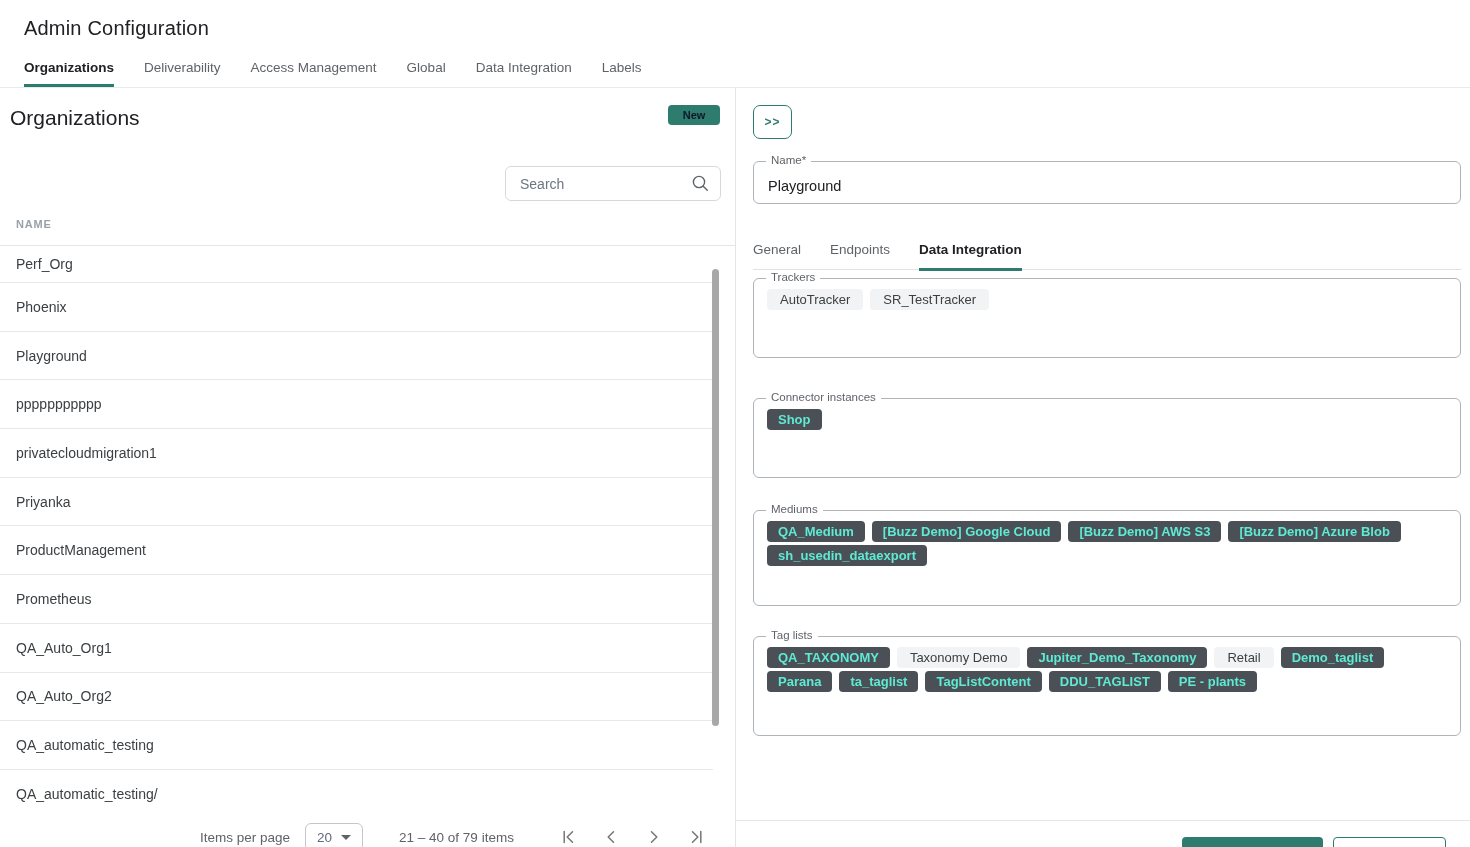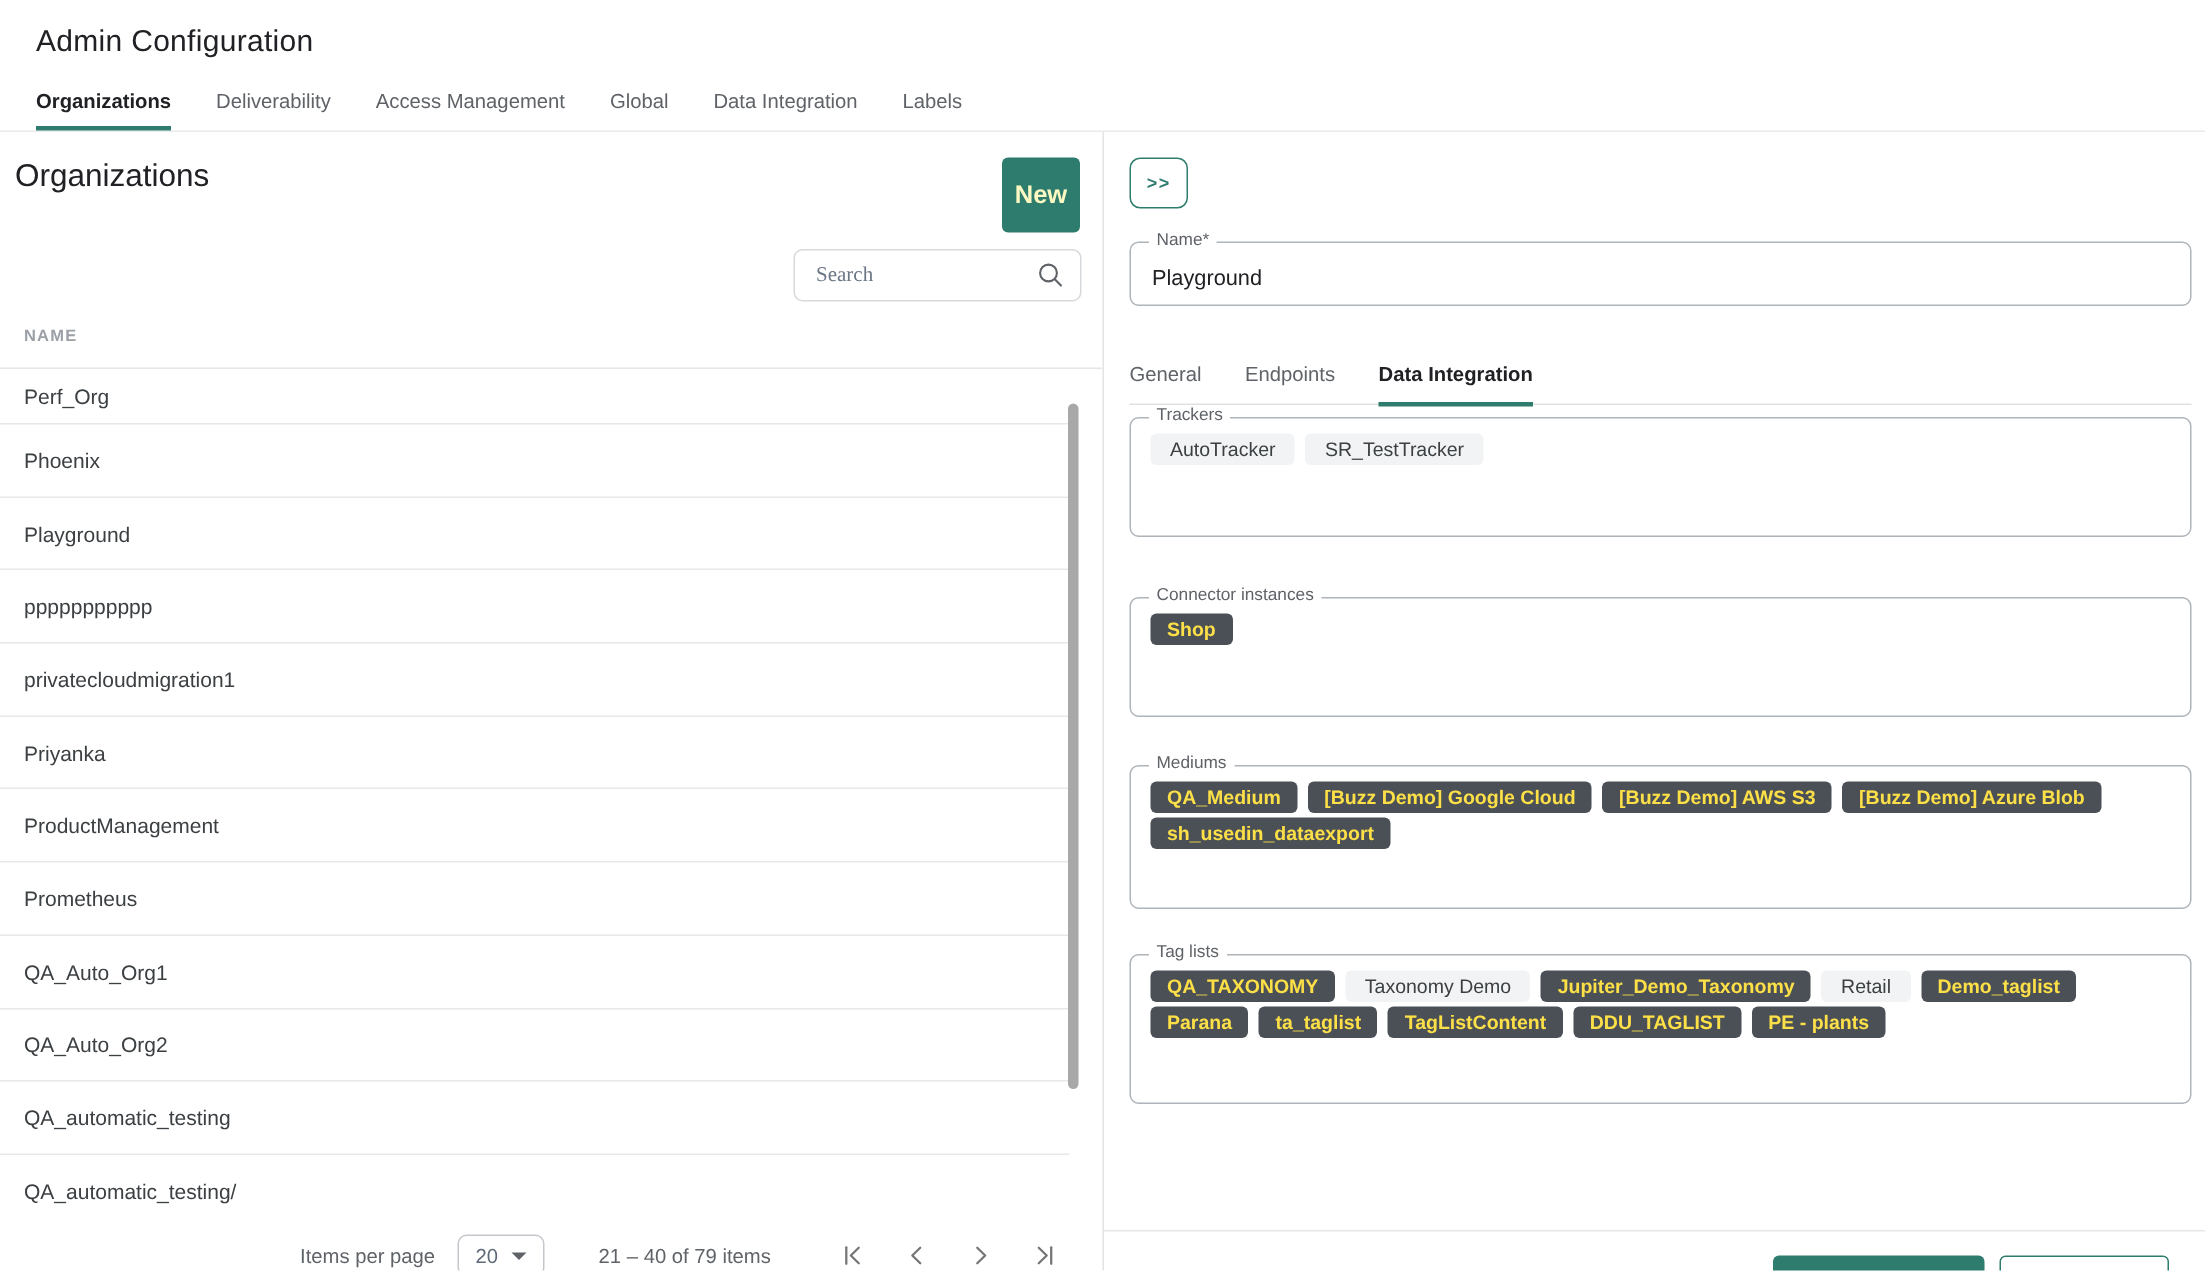--- a/index.html
+++ b/index.html
@@ -10,22 +10,22 @@
   .app-title { font-size:20px; font-weight:500; color:#202124; letter-spacing:.2px; }
   .top-tabs { display:flex; gap:30px; padding-left:24px; margin-top:14px; border-bottom:1px solid #e9eaec; }
   .top-tab { font-size:13.5px; color:#5f6368; padding:6px 0 12px; background:none; border:none; cursor:pointer; font-family:inherit; }
   .top-tab.active { color:#202124; font-weight:bold; padding-bottom:9px; border-bottom:3px solid #2d7c6e; }
 
   .main { position:relative; width:1470px; height:775px; }
 
   
   .left-panel { position:absolute; left:0; top:0; width:735px; height:775px; }
   .lp-title { position:absolute; left:10px; top:18px; font-size:21px; font-weight:500; color:#202124; }
-  .btn-new { position:absolute; right:15px; top:17px; width:52px; height:50px; background:#2d7c6e; color:#fef9c3; font-weight:bold; font-size:17px; border:none; border-radius:4px; cursor:pointer; font-family:inherit; }
-  .search-wrap { position:absolute; top:78px; right:14px; width:192px; height:35px;font-family:Liberation Serif, serif; }
+  .btn-new { position:absolute; right:15px; top:17px; width:52px; height:20px; background:#2d7c6e; color:#0f172a; font-weight:bold; font-size:11px; border:none; border-radius:4px; cursor:pointer; font-family:inherit; }
+  .search-wrap { position:absolute; top:78px; right:14px; width:216px; height:35px; }
   .search-input { width:100%; height:100%; border:1px solid #d6d9dc; border-radius:6px; padding:0 36px 0 14px; font-size:14px; color:#3c4043; font-family:inherit; outline:none; }
   .search-input::placeholder { color:#6b7685; }
   .search-icon { position:absolute; right:11px; top:8px; }
   .col-header { position:absolute; left:16px; top:130px; font-size:11px; font-weight:bold; color:#9aa0a6; letter-spacing:.8px; }
   .header-rule { position:absolute; left:0; top:157px; width:735px; border-top:1px solid #e4e6e8; }
   .org-rows { position:absolute; left:0; top:157px; width:713px; }
   .org-row { height:48.7px; display:flex; align-items:center; padding-left:16px; font-size:14px; color:#3c4043; border-bottom:1px solid #e6e8ea; cursor:pointer; }
   .org-row:first-child { height:38px; }
   .org-row:last-child { border-bottom:none; }
   .scroll-thumb { position:absolute; right:16px; top:181px; width:7px; height:457px; background:#a8a8a8; border-radius:4px; }
@@ -45,21 +45,21 @@
   .name-fieldset { margin-top:22px; height:43px; }
   .name-input { width:100%; height:100%; border:none; background:none; outline:none; padding:6px 14px 0; font-size:14.5px; color:#202124; font-family:inherit; }
   .rp-tabs { display:flex; gap:29px; margin-top:38px; border-bottom:1px solid #dfe1e4; }
   .rp-tab { position:relative; font-size:13.5px; color:#5f6368; padding:0 0 12px; background:none; border:none; cursor:pointer; font-family:inherit; }
   .rp-tab.active { color:#202124; font-weight:bold; }
   .rp-tab.active::after { content:""; position:absolute; left:0; right:0; bottom:-2px; height:3px; background:#2d7c6e; }
   .chips-fieldset { margin-top:40px; min-height:80px; }
   .chips { padding:10px 13px; display:flex; flex-wrap:wrap; gap:3px 7px; align-content:flex-start; }
   .chip { font-size:13px; line-height:15px; padding:3px 13px; border-radius:4px; cursor:default; white-space:nowrap; }
   .chip.light { background:#f1f3f4; color:#3c4043; }
-  .chip.dark { background:#4a5056; color:#fde047; font-weight:bold; padding:3px 11px; }
+  .chip.dark { background:#4a5056; color:#5eead4; font-weight:bold; padding:3px 11px; }
   .fs-trackers { height:80px; margin-top:8px; }
   .fs-connectors { height:80px; }
   .fs-mediums { height:96px; margin-top:32px; }
   .fs-taglists { height:100px; margin-top:30px; }
   .rp-divider { margin:84px -9px 0 -17px; border-top:1px solid #e4e6e8; }
   .rp-actions { display:flex; justify-content:flex-end; gap:10px; margin:16px 15px 0 0; }
   .btn-save { width:141px; height:30px; background:#2d7c6e; color:#fff; border:none; border-radius:4px; font-weight:bold; font-size:13px; cursor:pointer; font-family:inherit; }
   .btn-cancel { width:113px; height:30px; background:#fff; color:#2d7c6e; border:1px solid #2d7c6e; border-radius:4px; font-weight:bold; font-size:13px; cursor:pointer; font-family:inherit; }
 </style>
 </head>

